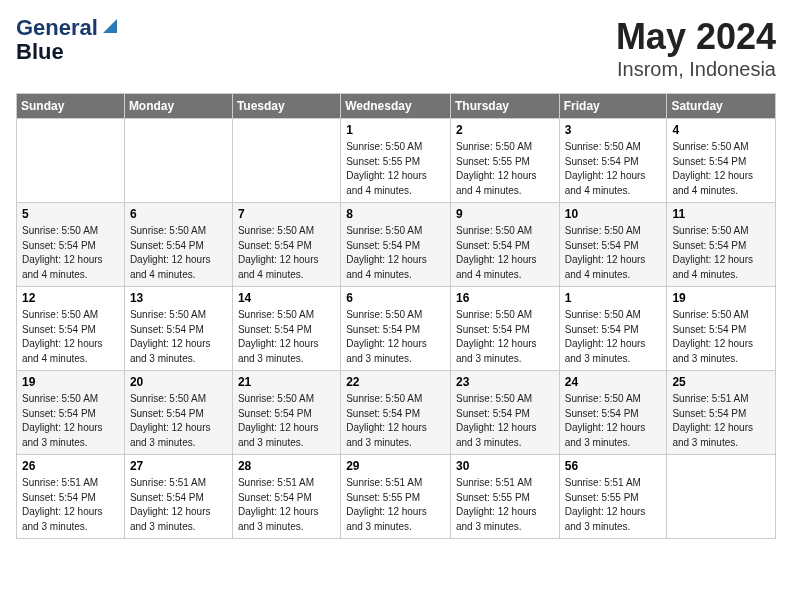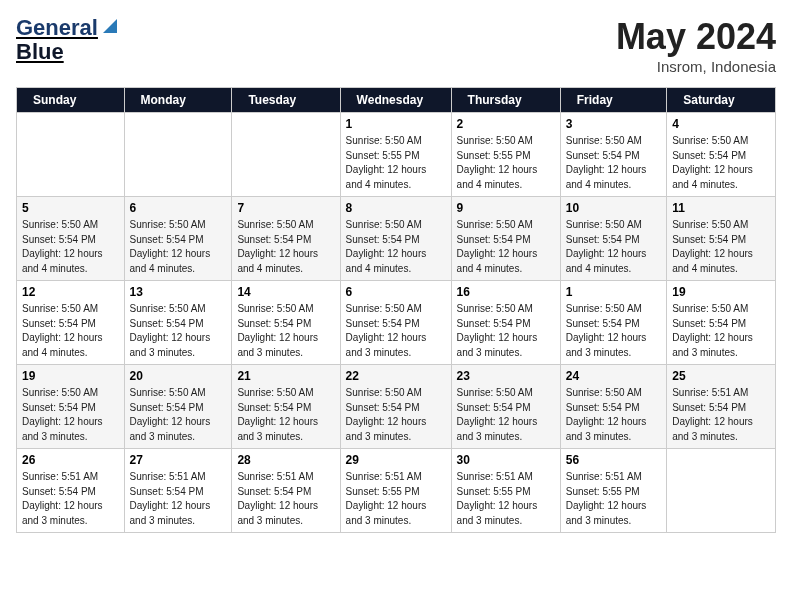--- a/index.html
+++ b/index.html
@@ -23,43 +23,42 @@
     }
     .logo-text {
       font-size: 22px;
       font-weight: bold;
       color: #1a3a6b;
       line-height: 1.1;
     }
     .logo-row {
       display: flex;
       align-items: flex-end;
-      text-decoration: underline;
     }
     .title-block {
       text-align: right;
     }
     .title-block .month-year {
       font-size: 36px;
       font-weight: bold;
       color: #222;
     }
     .title-block .location {
-      font-size: 15px;
+      font-size: 20px;
       color: #444;
     }
     .calendar {
       width: 100%;
       border-collapse: collapse;
       font-size: 10.5px;
     }
     .calendar thead tr th {
-      background: #0f172a;
+      background: #737373;
       color: #fff;
-      padding: 5px 16px;
+      padding: 5px 4px;
       text-align: left;
       font-size: 12px;
       border: 1px solid #ccc;
     }
     .calendar tbody tr td {
       vertical-align: top;
       border: 1px solid #ccc;
       padding: 4px 5px;
       width: 113px;
       min-height: 80px;

